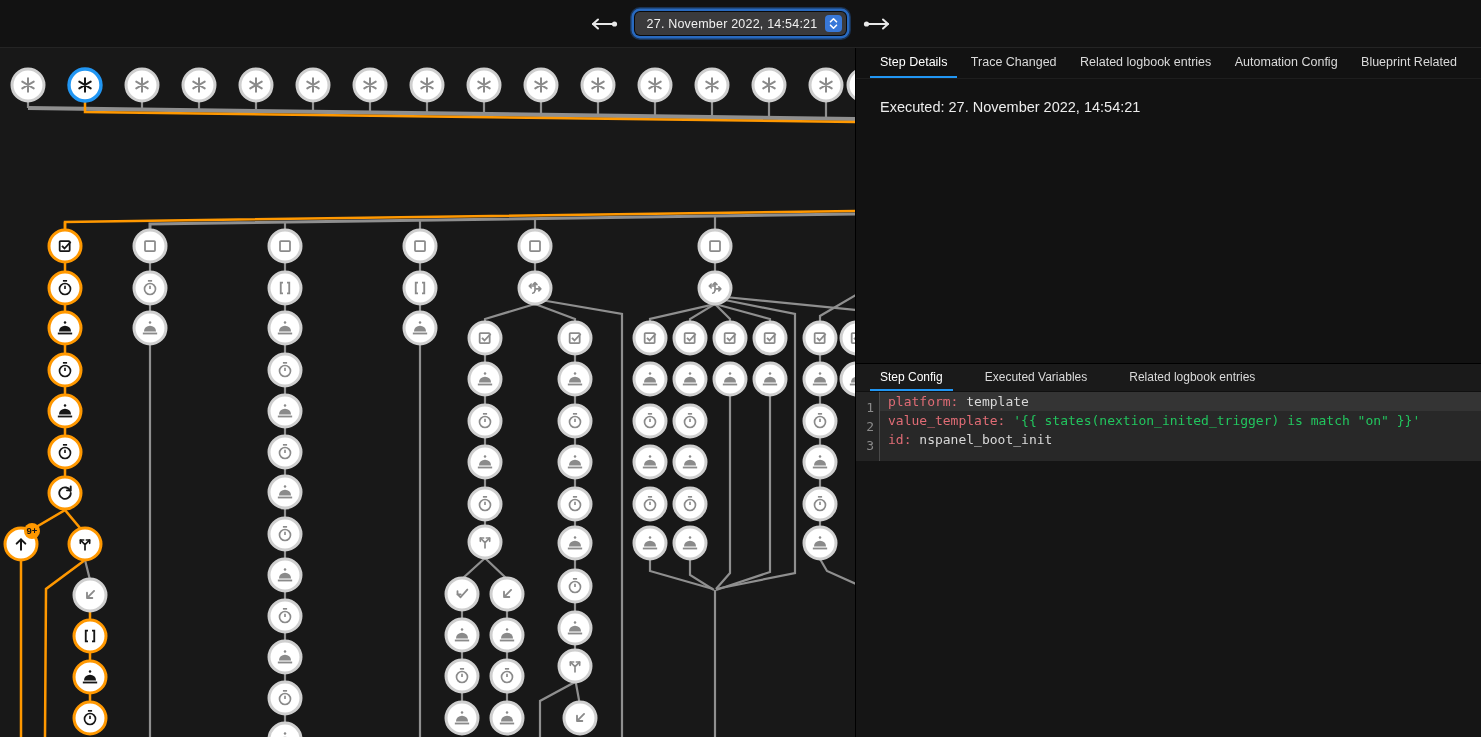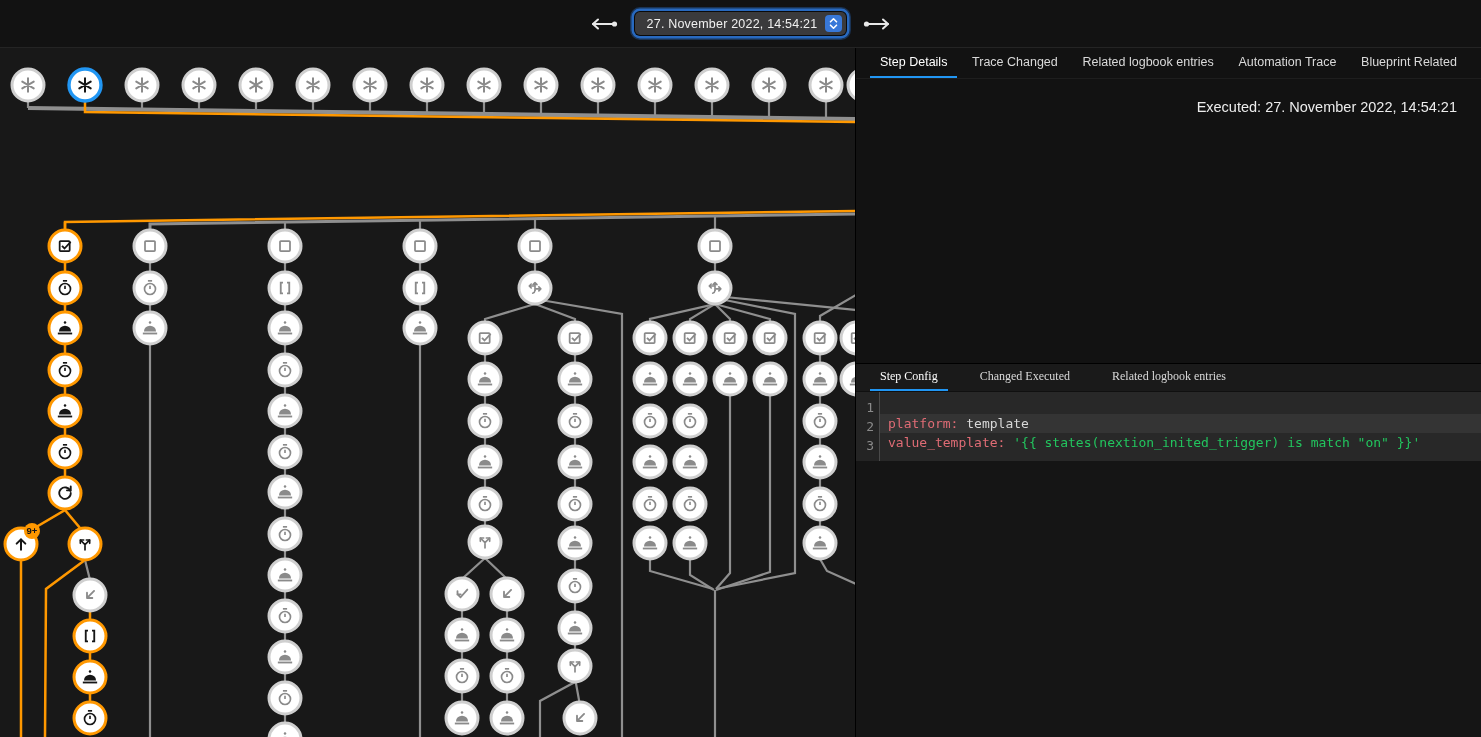--- a/index.html
+++ b/index.html
@@ -25,34 +25,34 @@
   .graph svg.canvas { position:absolute; left:0; top:0; }
 
   .right { flex:1; display:flex; flex-direction:column; background:#121212; min-width:0;gap:8px; }
   .right-top { height:307px; }
   .tabbar { display:flex; align-items:stretch; }
   .tabbar-top { height:31px; justify-content:space-between; padding:0 14px;
     border-bottom:1px solid #1e1e1e; }
   .tab { display:flex; align-items:center; padding:0 10px; font-size:12.5px;
     color:#dadada; border-bottom:2px solid transparent; cursor:pointer; white-space:nowrap; }
   .tab.active { color:#fff; border-bottom-color:#2196f3; }
-  .executed { margin:20px 24px; color:#ececec; font-size:14.5px;text-align:right; }
+  .executed { margin:20px 24px; color:#ececec; font-size:14.5px; }
 
   .right-bottom { flex:1; border-top:1px solid #000; background:#151515; }
   .tabbar-bottom { height:28px; gap:22px; padding:0 14px; background:#1a1a1a;
-    border-bottom:1px solid #101010;font-family:Liberation Serif, serif; }
+    border-bottom:1px solid #101010; }
   .tabbar-bottom .tab { font-size:12px; }
 
   
   .code { display:flex; background:#282828; font-family:"DejaVu Sans Mono", monospace;
     font-size:13px; line-height:19px; }
   .gutcol { width:24px; background:#242424; border-right:1px solid #4a4a4a;
     padding:6px 0 6px 0; color:#8a8a8a; text-align:right; }
   .gutcol .num { display:block; padding-right:5px; height:19px; }
-  .codecol { flex:1; padding:22px 0 6px 0; color:#d8d8d8; }
+  .codecol { flex:1; padding:0 0 6px 0; color:#d8d8d8; }
   .cm-line { height:19px; padding-left:8px; white-space:pre; }
   .cm-line.active { background:#343434; }
   .tok-key { color:#e06c75; }
   .tok-green { color:#22c55e; }
   .tok-plain { color:#d8d8d8; }
 </style>
 </head>
 <body>
 
 <div class="topbar">
@@ -621,39 +621,40 @@
         </g>
     </svg>
   </div>
 
   <div class="right">
     <div class="right-top">
       <div class="tabbar tabbar-top">
         <div class="tab active">Step Details</div>
         <div class="tab">Trace Changed</div>
         <div class="tab">Related logbook entries</div>
-        <div class="tab">Automation Trace</div>
+        <div class="tab">Automation Config</div>
         <div class="tab">Blueprint Related</div>
       </div>
       <div class="executed">Executed: 27. November 2022, 14:54:21</div>
     </div>
 
     <div class="right-bottom">
       <div class="tabbar tabbar-bottom">
         <div class="tab active">Step Config</div>
-        <div class="tab">Changed Executed</div>
+        <div class="tab">Executed Variables</div>
         <div class="tab">Related logbook entries</div>
       </div>
 
       <div class="code">
         <div class="gutcol">
           <span class="num">1</span>
           <span class="num">2</span>
           <span class="num">3</span>
         </div>
         <div class="codecol">
           <div class="cm-line active"><span class="tok-key">platform:</span><span class="tok-plain"> template</span></div>
           <div class="cm-line"><span class="tok-key">value_template:</span><span class="tok-green"> '{{ states(nextion_inited_trigger) is match "on" }}'</span></div>
+          <div class="cm-line"><span class="tok-key">id:</span><span class="tok-plain"> nspanel_boot_init</span></div>
         </div>
       </div>
     </div>
   </div>
 </div>
 
 </body></html>

